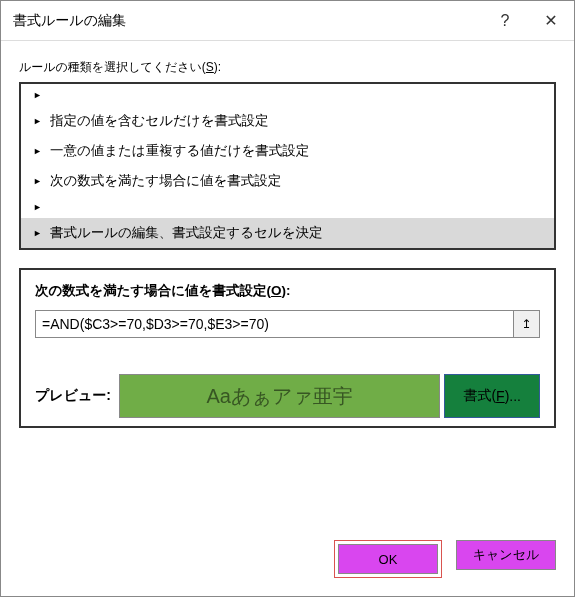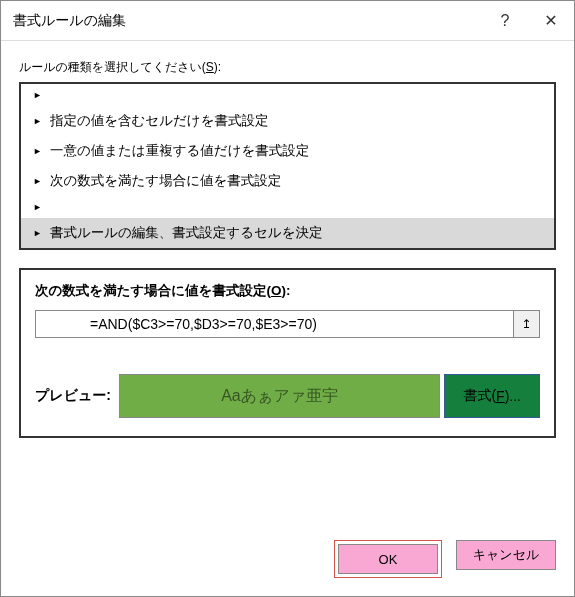--- a/index.html
+++ b/index.html
@@ -65,21 +65,21 @@
   }
   .rule-type-item.selected {
     background: #d9d9d9;
   }
   .arrow-icon {
     font-size: 9px;
     color: #000;
   }
   .rule-content-box {
     border: 2px solid #333;
-    padding: 12px 14px 18px 14px;
+    padding: 12px 14px 8px 14px;
     margin-bottom: 16px;
   }
   .inner-label {
     font-weight: bold;
     font-size: 13.5px;
     margin-bottom: 10px;
   }
   .inner-label .underline {
     text-decoration: underline;
   }
@@ -91,21 +91,20 @@
     margin-bottom: 36px;
   }
   .formula-input {
     flex: 1;
     padding: 2px 6px;
     font-size: 14px;
     border: none;
     outline: none;
     font-family: "Meiryo", sans-serif;
     background: #fff;
-    margin-left: 48px;
   }
   .ref-btn {
     width: 26px;
     border-left: 1px solid #888;
     display: flex;
     align-items: center;
     justify-content: center;
     background: #f0f0f0;
     font-size: 12px;
   }
@@ -121,21 +120,21 @@
   }
   .preview-swatch {
     flex: 1;
     height: 44px;
     border: 1px solid #888;
     background: #70ad47;
     color: #375623;
     display: flex;
     align-items: center;
     justify-content: center;
-    font-size: 16px;
+    font-size: 20px;
   }
   .format-btn {
     height: 44px;
     padding: 0 18px;
     border: 1.5px solid #335a9a;
     background: #15803d;
     font-size: 14px;
     display: flex;
     align-items: center;
     justify-content: center;
@@ -148,21 +147,21 @@
     padding: 0 18px 18px 0;
   }
   .ok-wrap {
     border: 1.5px solid #d9534f;
     padding: 3px;
   }
   .btn {
     width: 100px;
     height: 30px;
     border: 1px solid #888;
-    background: #f9a8d4;
+    background: #d946ef;
     display: flex;
     align-items: center;
     justify-content: center;
     font-size: 13px;
   }
 </style>
 </head>
 <body>
 
 <div class="dialog">

